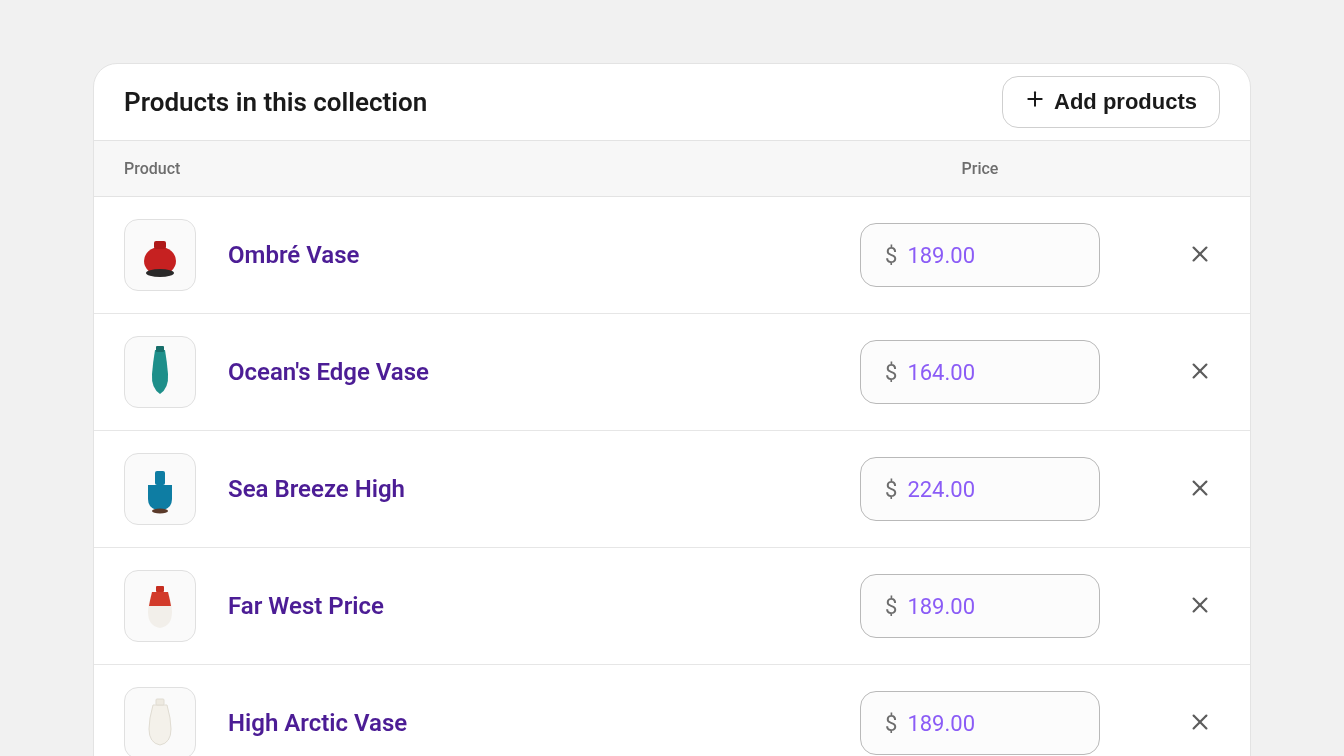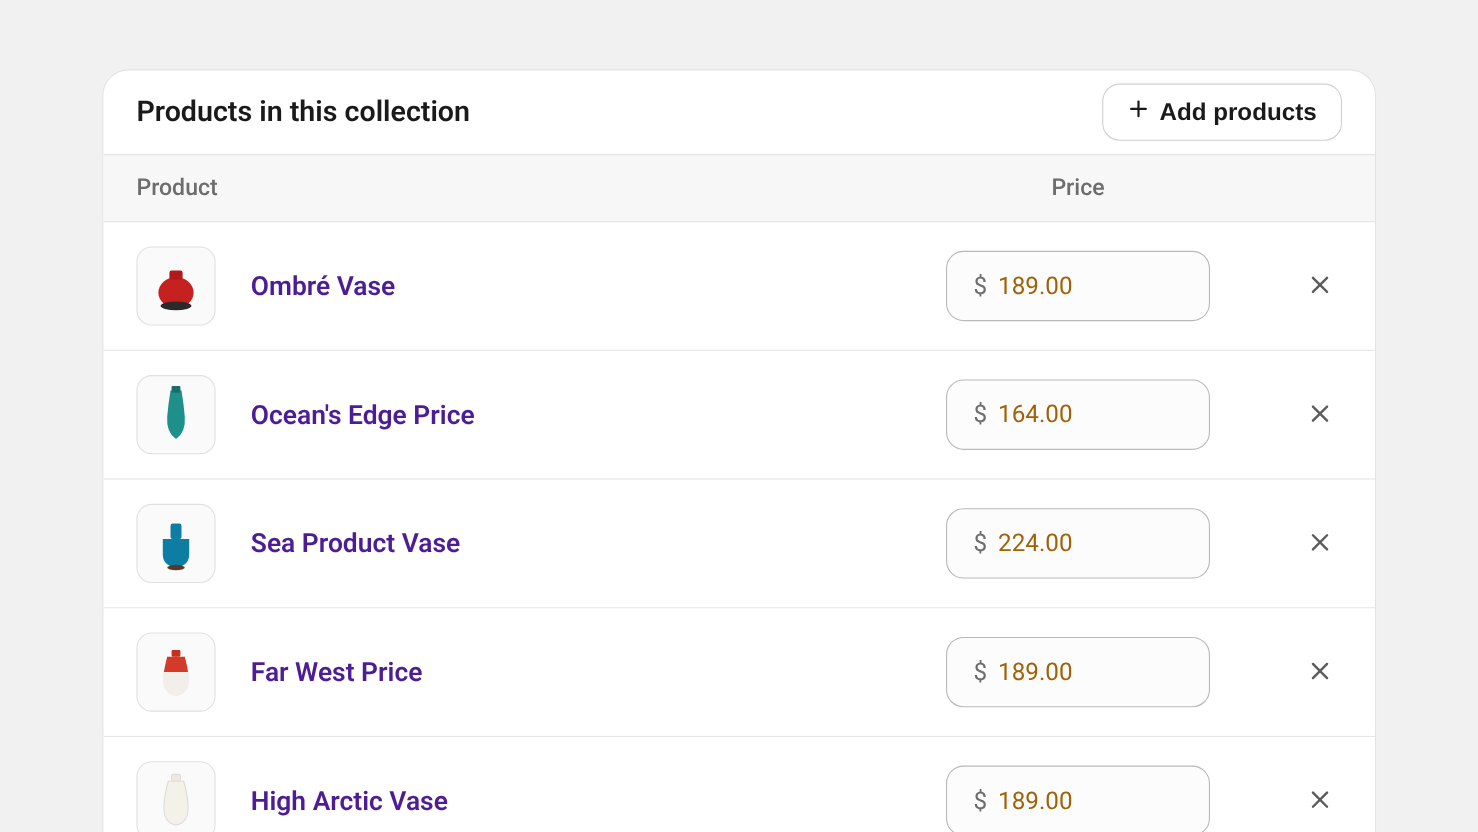--- a/index.html
+++ b/index.html
@@ -45,21 +45,21 @@
     cursor: pointer;
   }
   .add-btn svg { width: 20px; height: 20px; }
   .table-head {
     display: flex;
     align-items: center;
     background: #f7f7f7;
     border-top: 1px solid #e3e3e3;
     border-bottom: 1px solid #e3e3e3;
     padding: 18px 30px;
-    font-size: 21px;
+    font-size: 16px;
     color: #6d6d6d;
     font-weight: 500;
   }
   .col-product-head { flex: 0 0 706px; }
   .col-price-head   { flex: 0 0 300px; text-align: center; }
   .row {
     display: flex;
     align-items: center;
     padding: 22px 30px;
     border-bottom: 1px solid #e6e6e6;
@@ -100,21 +100,21 @@
     padding: 0 24px;
     font-size: 22px;
     color: #6d6d6d;
   }
   .price-input .cur { margin-right: 10px; }
   .price-input input {
     border: none;
     outline: none;
     background: transparent;
     font-size: 22px;
-    color: #a16207;
+    color: #8b5cf6;
     width: 100%;
     font-family: inherit;
   }
   .remove {
     flex: 0 0 60px;
     display: flex;
     justify-content: flex-end;
   }
   .remove-btn {
     width: 40px;
@@ -177,21 +177,21 @@
           </button>
         </div>
       </div>
       <div class="row">
         <div class="thumb">
           <svg viewBox="0 0 44 56">
             <path d="M17 6 Q15 18 14 30 Q13 44 22 50 Q31 44 30 30 Q29 18 27 6 Z" fill="#1e8f8a"></path>
             <rect x="18" y="2" width="8" height="6" rx="1" fill="#176e6a"></rect>
           </svg>
         </div>
-        <div class="product-name">Ocean's Edge Price</div>
+        <div class="product-name">Ocean's Edge Vase</div>
         <div class="price-wrap">
           <div class="price-input">
             <span class="cur">$</span>
             <input type="text" value="164.00" style="">
           </div>
         </div>
         <div class="remove">
           <button class="remove-btn">
             <span><svg viewBox="0 0 24 24" fill="none" stroke="#5c5c5c" stroke-width="2.4" stroke-linecap="round">
                 <line x1="5" y1="5" x2="19" y2="19"></line>
@@ -201,21 +201,21 @@
         </div>
       </div>
       <div class="row">
         <div class="thumb">
           <svg viewBox="0 0 44 56">
             <rect x="17" y="10" width="10" height="14" rx="2" fill="#0e7da3"></rect>
             <path d="M10 24 H34 V38 Q34 48 22 50 Q10 48 10 38 Z" fill="#0e7da3"></path>
             <ellipse cx="22" cy="50" rx="8" ry="2.5" fill="#5a3a2a"></ellipse>
           </svg>
         </div>
-        <div class="product-name">Sea Product Vase</div>
+        <div class="product-name">Sea Breeze High</div>
         <div class="price-wrap">
           <div class="price-input">
             <span class="cur">$</span>
             <input type="text" value="224.00" style="">
           </div>
         </div>
         <div class="remove">
           <button class="remove-btn">
             <span><svg viewBox="0 0 24 24" fill="none" stroke="#5c5c5c" stroke-width="2.4" stroke-linecap="round">
                 <line x1="5" y1="5" x2="19" y2="19"></line>

